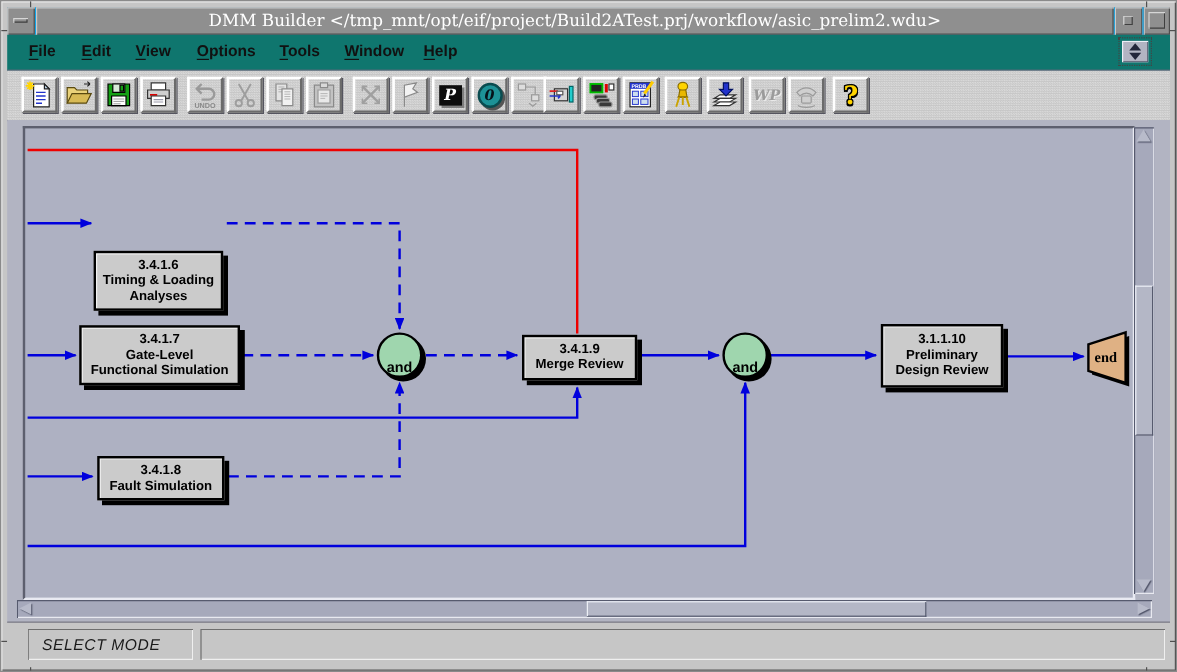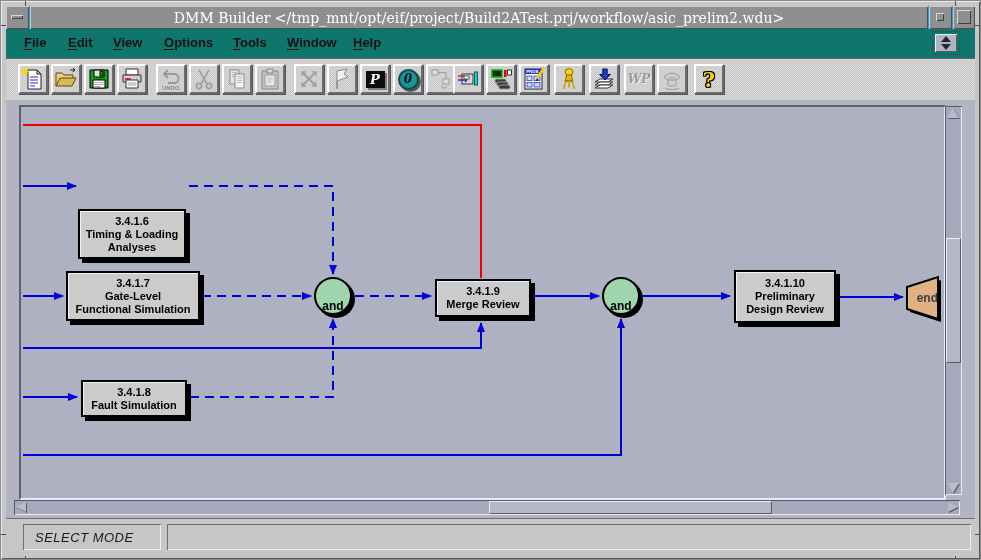--- a/index.html
+++ b/index.html
@@ -50,22 +50,22 @@
   .canvas{position:absolute;left:13px;top:5px;width:923px;height:391px;background:#aeb1c2;overflow:hidden;
           border:2px solid;border-color:#5d5f6e #e9eaf2 #e9eaf2 #5d5f6e;box-sizing:content-box;}
   .lines{position:absolute;left:0;top:0;}
   .node{position:absolute;box-sizing:border-box;background:#cbcbcb;border:2px solid #000;
         box-shadow:4px 4px 0 #000, inset 1px 1px 0 #f2f2f2;
         display:flex;flex-direction:column;align-items:center;justify-content:center;
         font-weight:bold;font-size:11px;line-height:13px;color:#000;text-align:center;cursor:pointer;}
   .andnode{position:absolute;width:38px;height:38px;box-sizing:border-box;border-radius:50%;background:#9fd6ae;
            border:2px solid #000;box-shadow:3px 3px 0 #000;display:flex;align-items:flex-end;justify-content:center;
            font-weight:bold;font-size:12px;color:#000;cursor:pointer;}
-  .endlabel{position:absolute;left:884px;top:179px;width:33px;height:24px;display:flex;align-items:center;justify-content:flex-end;
-            font-weight:bold;font-size:12px;color:#404040;cursor:pointer;}
+  .endlabel{position:absolute;left:884px;top:179px;width:33px;height:24px;display:flex;align-items:center;justify-content:center;
+            font-weight:bold;font-size:12px;color:#000000;cursor:pointer;font-family:Liberation Serif, serif;}
   
   .vscroll{position:absolute;left:939px;top:6px;width:17px;height:389px;background:#a6a9bb;
            box-shadow:inset 1px 1px 0 #565a6e, inset -1px -1px 0 #e8e9f0;}
   .hscroll{position:absolute;left:8px;top:400px;width:946px;height:15px;background:#a6a9bb;
            box-shadow:inset 1px 1px 0 #565a6e, inset -1px -1px 0 #e8e9f0;}
   .thumbv{position:absolute;left:1px;top:132px;width:15px;height:125px;background:#b4b7c6;box-sizing:border-box;
           border:1px solid;border-color:#eceef5 #565a6e #565a6e #eceef5;cursor:pointer;}
   .thumbh{position:absolute;left:475px;top:1px;width:283px;height:13px;background:#b4b7c6;box-sizing:border-box;
           border:1px solid;border-color:#eceef5 #565a6e #565a6e #eceef5;cursor:pointer;}
   .sarr{position:absolute;width:0;height:0;filter:drop-shadow(1px 1px 0 #565a6e);cursor:pointer;}
@@ -317,21 +317,21 @@
     </div>
     <div class="node" style="left:60px;top:273px;width:106px;height:37px;">
       <div>3.4.1.8</div>
       <div>Fault Simulation</div>
     </div>
     <div class="node" style="left:414px;top:172px;width:96px;height:38px;">
       <div>3.4.1.9</div>
       <div>Merge Review</div>
     </div>
     <div class="node" style="left:713px;top:163px;width:102px;height:53px;">
-      <div>3.4.1.10</div>
+      <div>3.1.1.10</div>
       <div>Preliminary</div>
       <div>Design Review</div>
     </div>
     <div class="andnode" style="left:293px;top:170px;">
       <span>and</span>
     </div>
     <div class="andnode" style="left:581px;top:170px;">
       <span>and</span>
     </div>
     <div class="endlabel">

